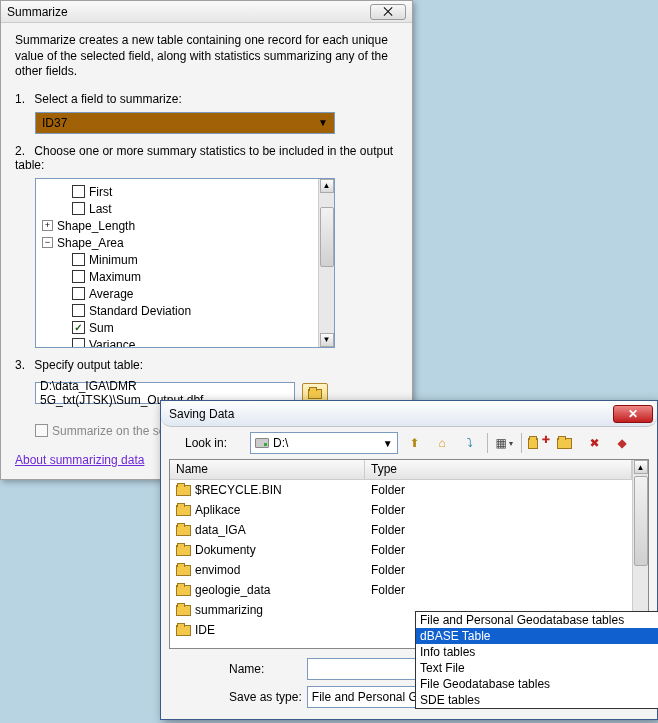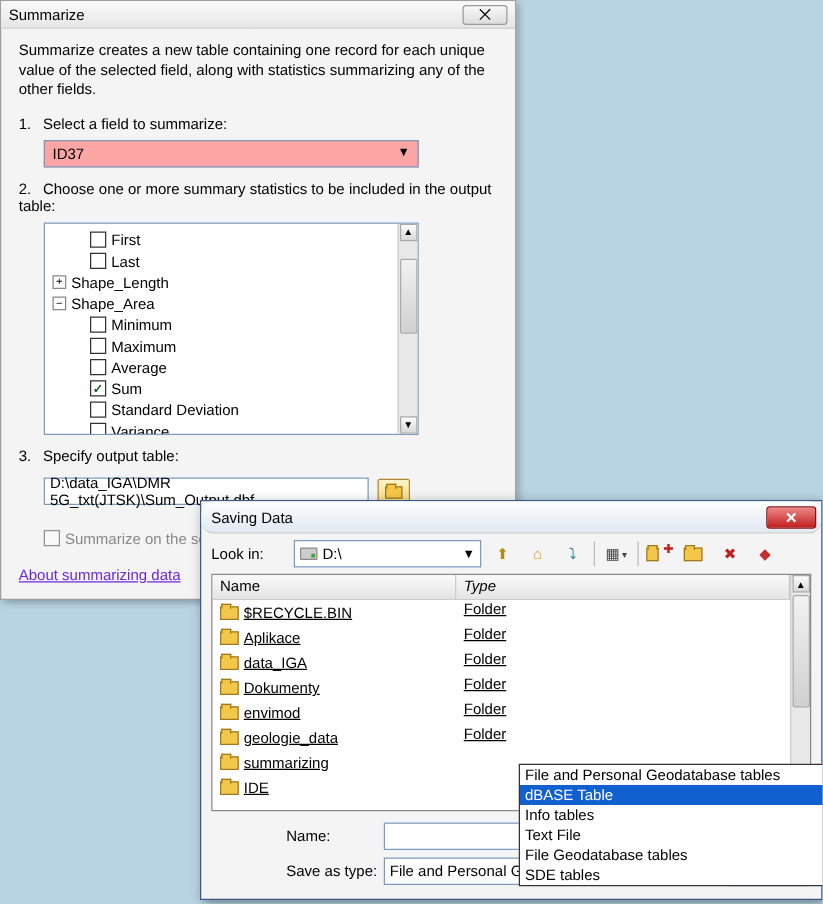--- a/index.html
+++ b/index.html
@@ -20,21 +20,21 @@
     width: 36px; height: 16px; border: 1px solid #999; border-radius: 3px;
     background: linear-gradient(#f8f8f8,#ddd); display:flex;align-items:center;justify-content:center;
     font-size:10px;
   }
   .sum-body { padding: 10px 14px; }
   .sum-desc { margin-bottom: 12px; line-height: 1.3; }
   .step-row { margin-bottom: 6px; }
   .step-num { display:inline-block; width: 16px; }
   .field-select {
     width: 300px; height: 22px; margin: 4px 0 10px 20px;
-    border: 1px solid #7a9ac0; background: #fca5a5; padding: 2px 6px;
+    border: 1px solid #7a9ac0; background: #a16207; padding: 2px 6px;
     display: flex; align-items: center; justify-content: space-between;
   }
   .drop-arrow { font-size: 10px; }
   .stats-box {
     width: 300px; height: 170px; margin: 4px 0 10px 20px;
     border: 1px solid #7a9ac0; background: #fff; overflow: hidden;
     display: flex;
   }
   .stats-tree { flex:1; padding: 4px 6px; overflow:auto; }
   .tree-item { display:flex; align-items:center; height:16px; margin:1px 0; }
@@ -72,38 +72,38 @@
   }
   .save-title {
     height: 26px; padding:0 4px 0 8px; display:flex;align-items:center;justify-content:space-between;
     background:linear-gradient(#fefefe,#e0e8f2); border-bottom:1px solid #c4c4c4;border-radius:10px;
   }
   .save-close {
     width:40px;height:18px;border-radius:3px;background:linear-gradient(#e88,#c21e1e);
     border:1px solid #8a1010;color:#fff;font-weight:bold;display:flex;align-items:center;justify-content:center;font-size:11px;
   }
   .save-toolbar {
-    height:32px; padding:4px 8px; display:flex;align-items:center; gap:6px;
+    height:32px; padding:4px 24px; display:flex;align-items:center; gap:6px;
   }
   .look-label{ width:60px;}
   .look-combo {
     width:150px;height:22px;border:1px solid #7a9ac0;background:#fff;
     display:flex;align-items:center;padding:0 4px;justify-content:space-between;
   }
   .drive-ico{width:14px;height:10px;background:#ccc;border:1px solid #888;border-radius:1px;display:inline-block;margin-right:4px;position:relative;}
   .drive-ico::after{content:"";position:absolute;bottom:1px;right:1px;width:3px;height:3px;background:#3a3;}
   .tb-icon{width:22px;height:22px;display:flex;align-items:center;justify-content:center;border-radius:2px;}
   .tb-sep{width:1px;height:20px;background:#bbb;}
 
   .file-area { border:1px solid #888; margin:0 8px; background:#fff; height:190px; display:flex; }
   .file-list { flex:1; overflow:auto; }
   .file-head { display:flex; background:linear-gradient(#fafafa,#e4e4e4); border-bottom:1px solid #ccc; height:20px;}
   .fh-col { border-right:1px solid #ccc; padding:2px 6px;}
-  .fh-name{width:195px;} .fh-type{flex:1;font-style:italic;}
-  .file-row{display:flex;height:20px;padding-left:6px;text-decoration:underline;}
+  .fh-name{width:195px;} .fh-type{flex:1;}
+  .file-row{display:flex;align-items:center;height:20px;padding-left:6px;}
   .fi-name{width:195px;display:flex;align-items:center;} .fi-type{flex:1;}
   .folder-small{width:15px;height:11px;background:#f3c84a;border:1px solid #a07820;margin-right:4px;position:relative;}
   .folder-small::before{content:"";position:absolute;top:-3px;left:0;width:6px;height:3px;background:#f3c84a;border:1px solid #a07820;border-bottom:none;}
 
   
   .type-dropdown {
     position:absolute; left: 254px; bottom: 10px; width: 290px;
     background:#fff;border:1px solid #333; z-index:50;
   }
   .type-dropdown .opt{padding:1px 4px;}
@@ -179,26 +179,26 @@
           </div>
         <div class="tree-item tree-indent2">
             <span class="chk"></span>
             <span>Maximum</span>
           </div>
         <div class="tree-item tree-indent2">
             <span class="chk"></span>
             <span>Average</span>
           </div>
         <div class="tree-item tree-indent2">
+            <span class="chk"></span>
+            <span>Standard Deviation</span>
+          </div>
+        <div class="tree-item tree-indent2">
             <span class="chk checked"></span>
             <span>Sum</span>
-          </div>
-        <div class="tree-item tree-indent2">
-            <span class="chk"></span>
-            <span>Standard Deviation</span>
           </div>
         <div class="tree-item tree-indent2">
             <span class="chk"></span>
             <span>Variance</span>
           </div>
       </div>
       <div class="scroll-v">
         <div style="display:flex;flex-direction:column;">
           <div class="sb-btn">▲</div>
           <div class="sb-thumb-v"></div>

